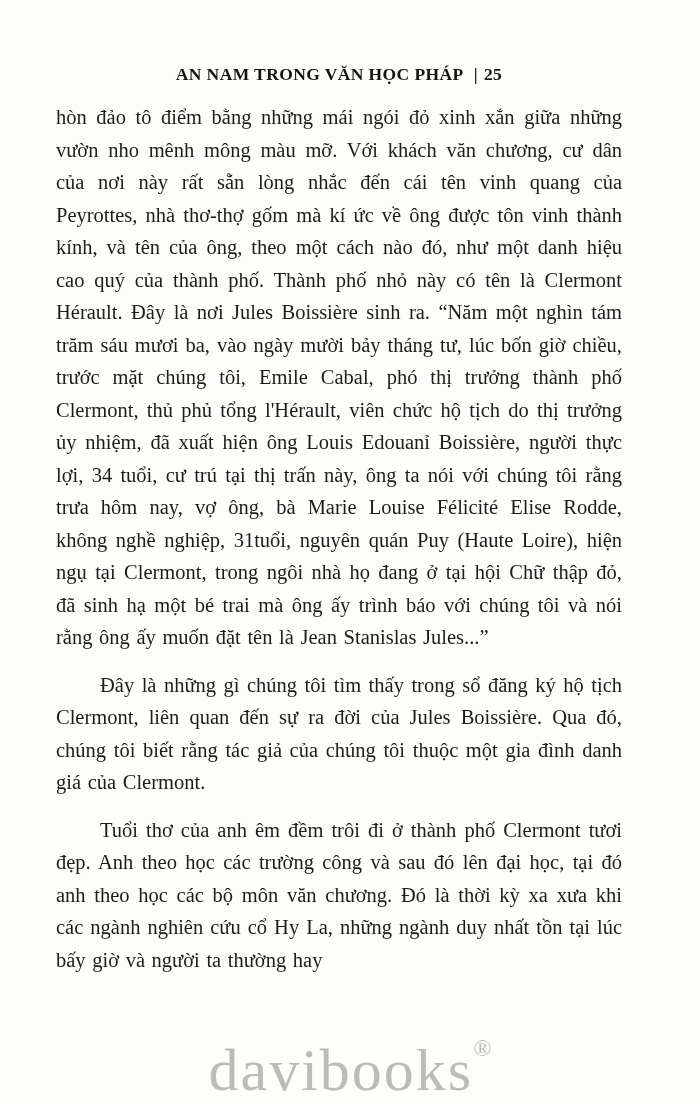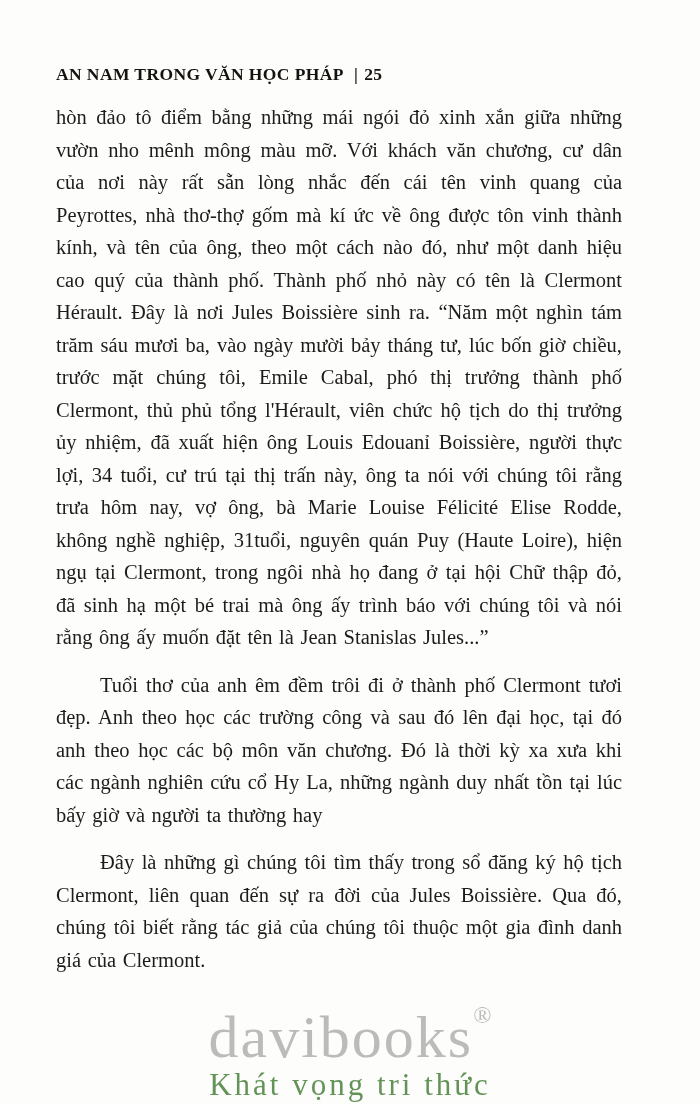--- a/index.html
+++ b/index.html
@@ -17,21 +17,21 @@
     color: #1e1c1a;
   }
   .content {
     position: absolute;
     top: 0;
     left: 56px;
     width: 566px;
   }
   .running-header {
     margin-top: 64px;
-    text-align: left;
+    text-align: center;
     font-weight: bold;
     font-size: 17.5px;
     letter-spacing: 0.4px;
     color: #16130f;
     white-space: nowrap;
   }
   .running-header .sep {
     display: inline-block;
     margin: 0 6px 0 10px;
   }
@@ -81,25 +81,24 @@
 
 <div class="page">
   <div class="content">
 
     <div class="running-header">
       <span>AN NAM TRONG VĂN HỌC PHÁP</span><span class="sep">|</span><span>25</span>
     </div>
 
     <div class="body-text">
       <p class="first">hòn đảo tô điểm bằng những mái ngói đỏ xinh xắn giữa những vườn nho mênh mông màu mỡ. Với khách văn chương, cư dân của nơi này rất sẵn lòng nhắc đến cái tên vinh quang của Peyrottes, nhà thơ-thợ gốm mà kí ức về ông được tôn vinh thành kính, và tên của ông, theo một cách nào đó, như một danh hiệu cao quý của thành phố. Thành phố nhỏ này có tên là Clermont Hérault. Đây là nơi Jules Boissière sinh ra. “Năm một nghìn tám trăm sáu mươi ba, vào ngày mười bảy tháng tư, lúc bốn giờ chiều, trước mặt chúng tôi, Emile Cabal, phó thị trưởng thành phố Clermont, thủ phủ tổng l'Hérault, viên chức hộ tịch do thị trưởng ủy nhiệm, đã xuất hiện ông Louis Edouanỉ Boissière, người thực lợi, 34 tuổi, cư trú tại thị trấn này, ông ta nói với chúng tôi rằng trưa hôm nay, vợ ông, bà Marie Louise Félicité Elise Rodde, không nghề nghiệp, 31tuổi, nguyên quán Puy (Haute Loire), hiện ngụ tại Clermont, trong ngôi nhà họ đang ở tại hội Chữ thập đỏ, đã sinh hạ một bé trai mà ông ấy trình báo với chúng tôi và nói rằng ông ấy muốn đặt tên là Jean Stanislas Jules...”</p>
+      <p>Đây là những gì chúng tôi tìm thấy trong sổ đăng ký hộ tịch Clermont, liên quan đến sự ra đời của Jules Boissière. Qua đó, chúng tôi biết rằng tác giả của chúng tôi thuộc một gia đình danh giá của Clermont.</p>
       <p>Tuổi thơ của anh êm đềm trôi đi ở thành phố Clermont tươi đẹp. Anh theo học các trường công và sau đó lên đại học, tại đó anh theo học các bộ môn văn chương. Đó là thời kỳ xa xưa khi các ngành nghiên cứu cổ Hy La, những ngành duy nhất tồn tại lúc bấy giờ và người ta thường hay</p>
-      <p>Đây là những gì chúng tôi tìm thấy trong sổ đăng ký hộ tịch Clermont, liên quan đến sự ra đời của Jules Boissière. Qua đó, chúng tôi biết rằng tác giả của chúng tôi thuộc một gia đình danh giá của Clermont.</p>
     </div>
 
   </div>
 
   <div class="watermark">
     <div>
       <span class="brand">davibooks</span><span class="reg">®</span>
     </div>
-    <div class="slogan">Khát vọng tri thức</div>
   </div>
 </div>
 
 </body></html>

